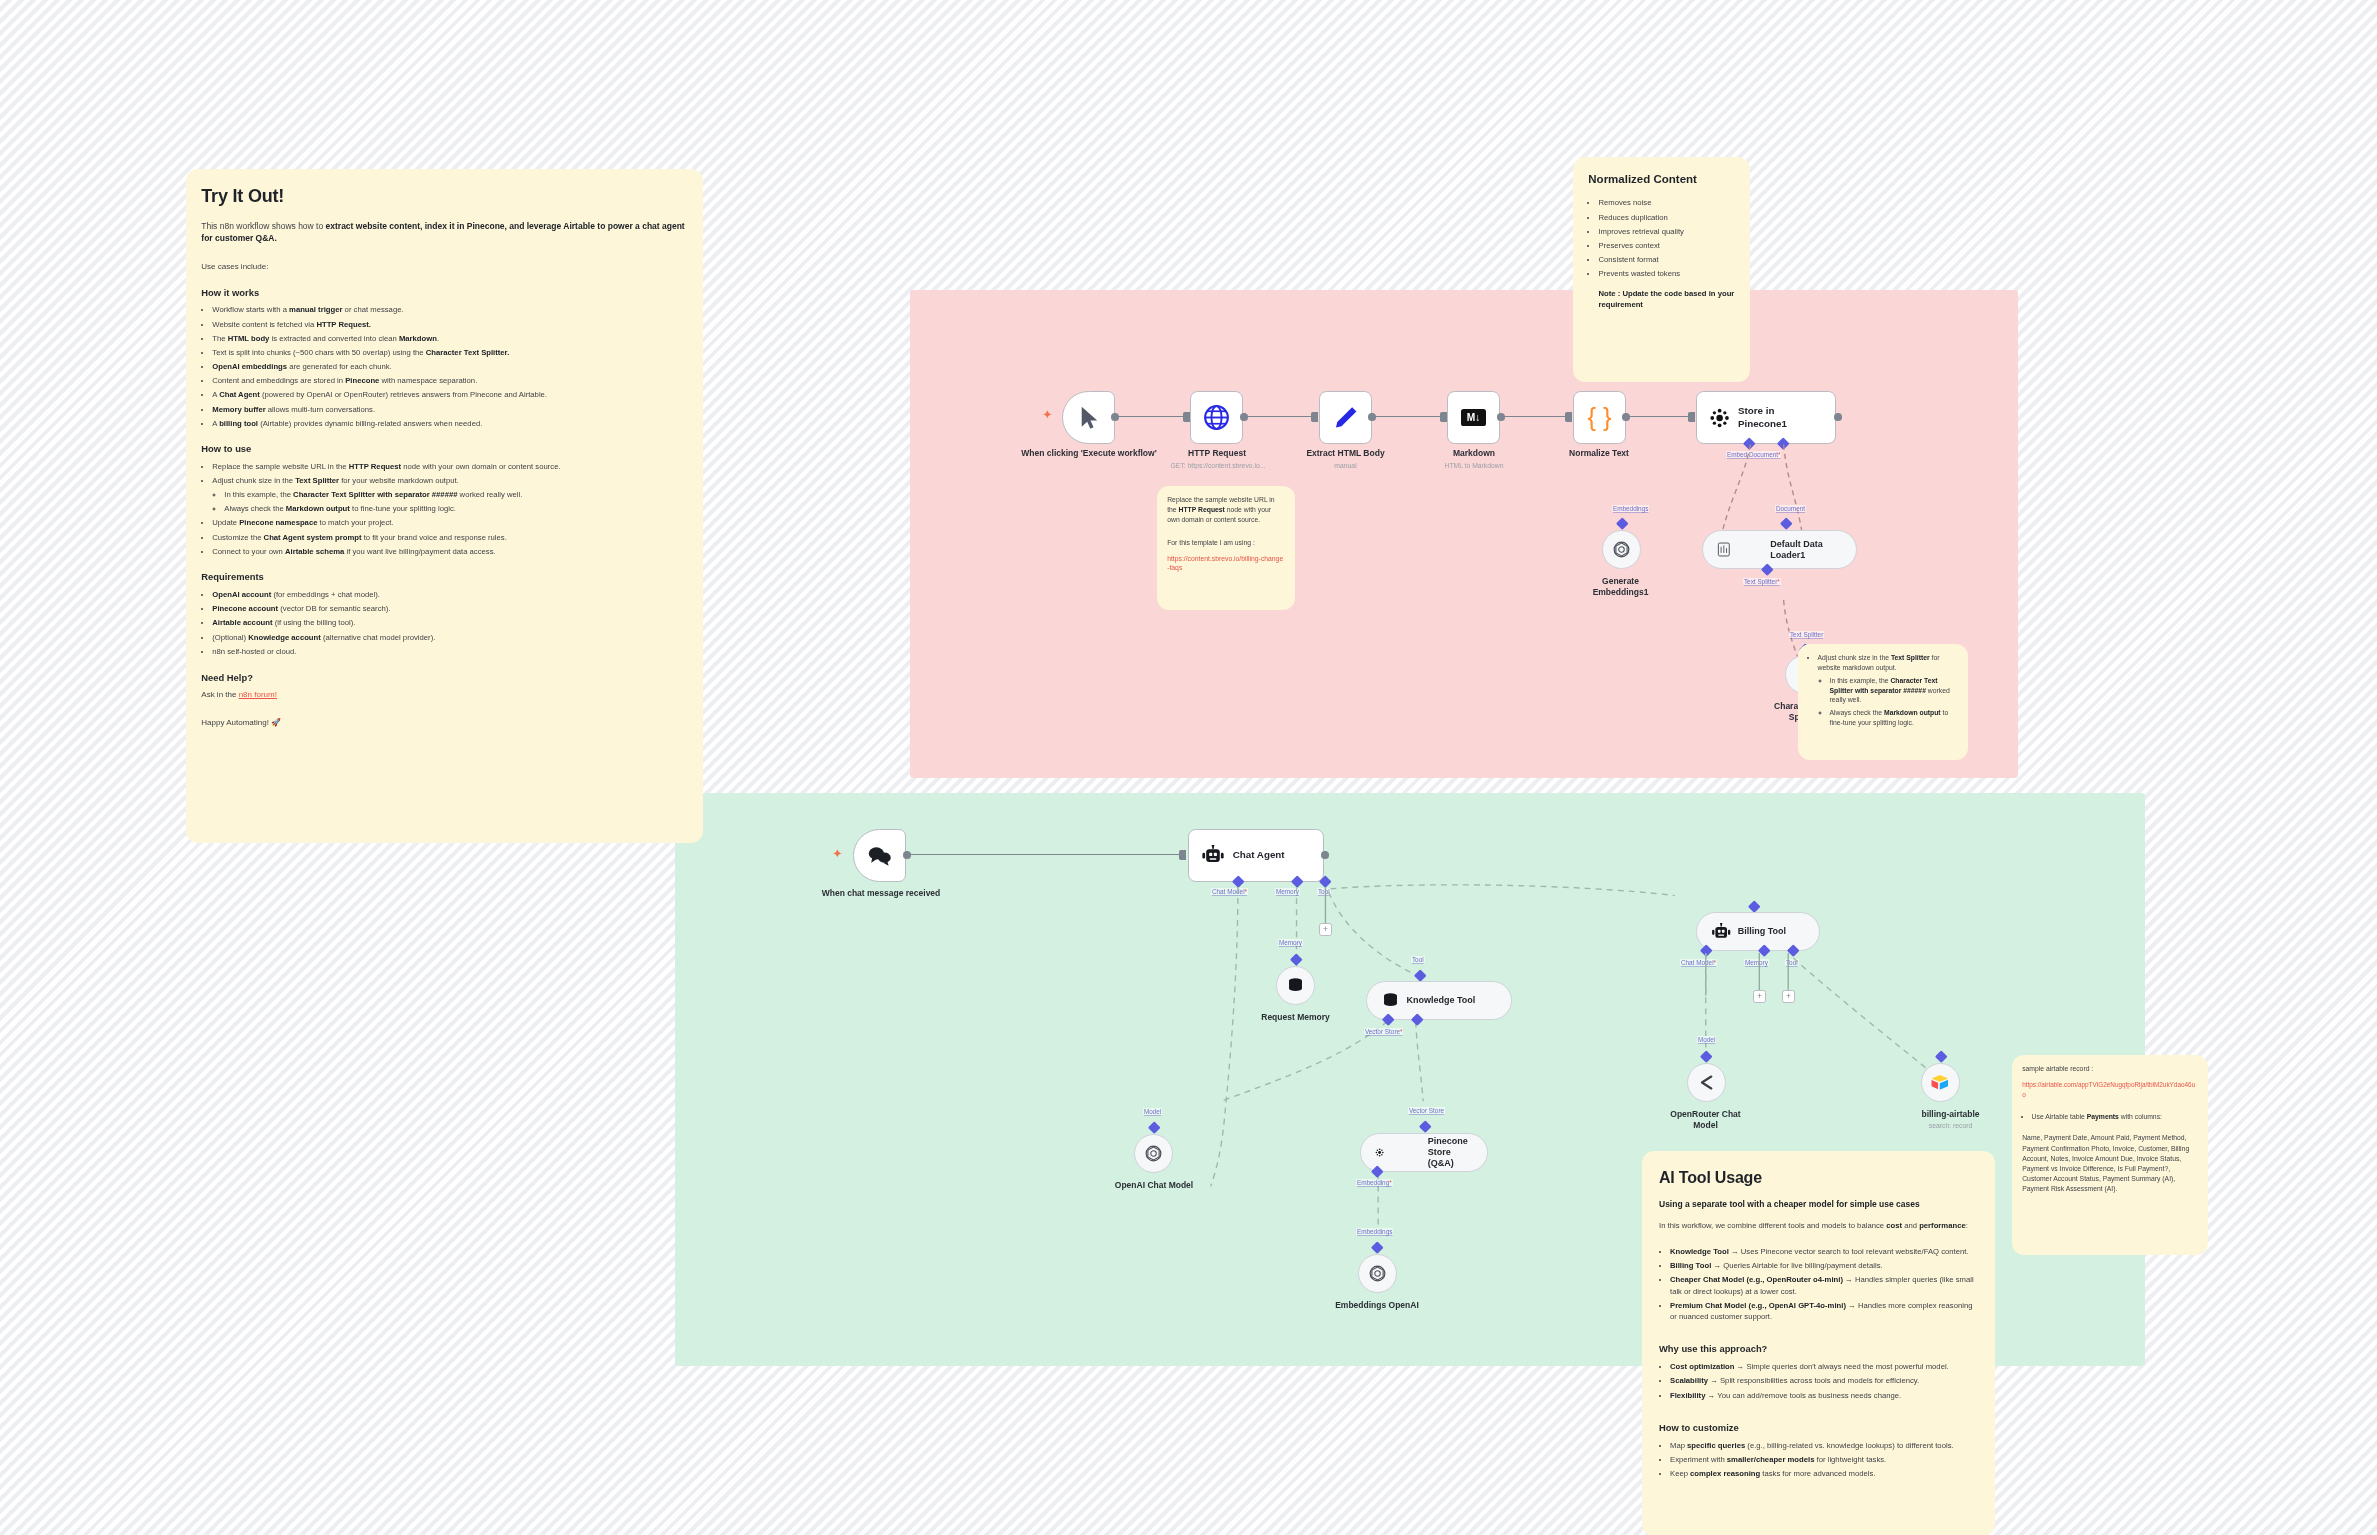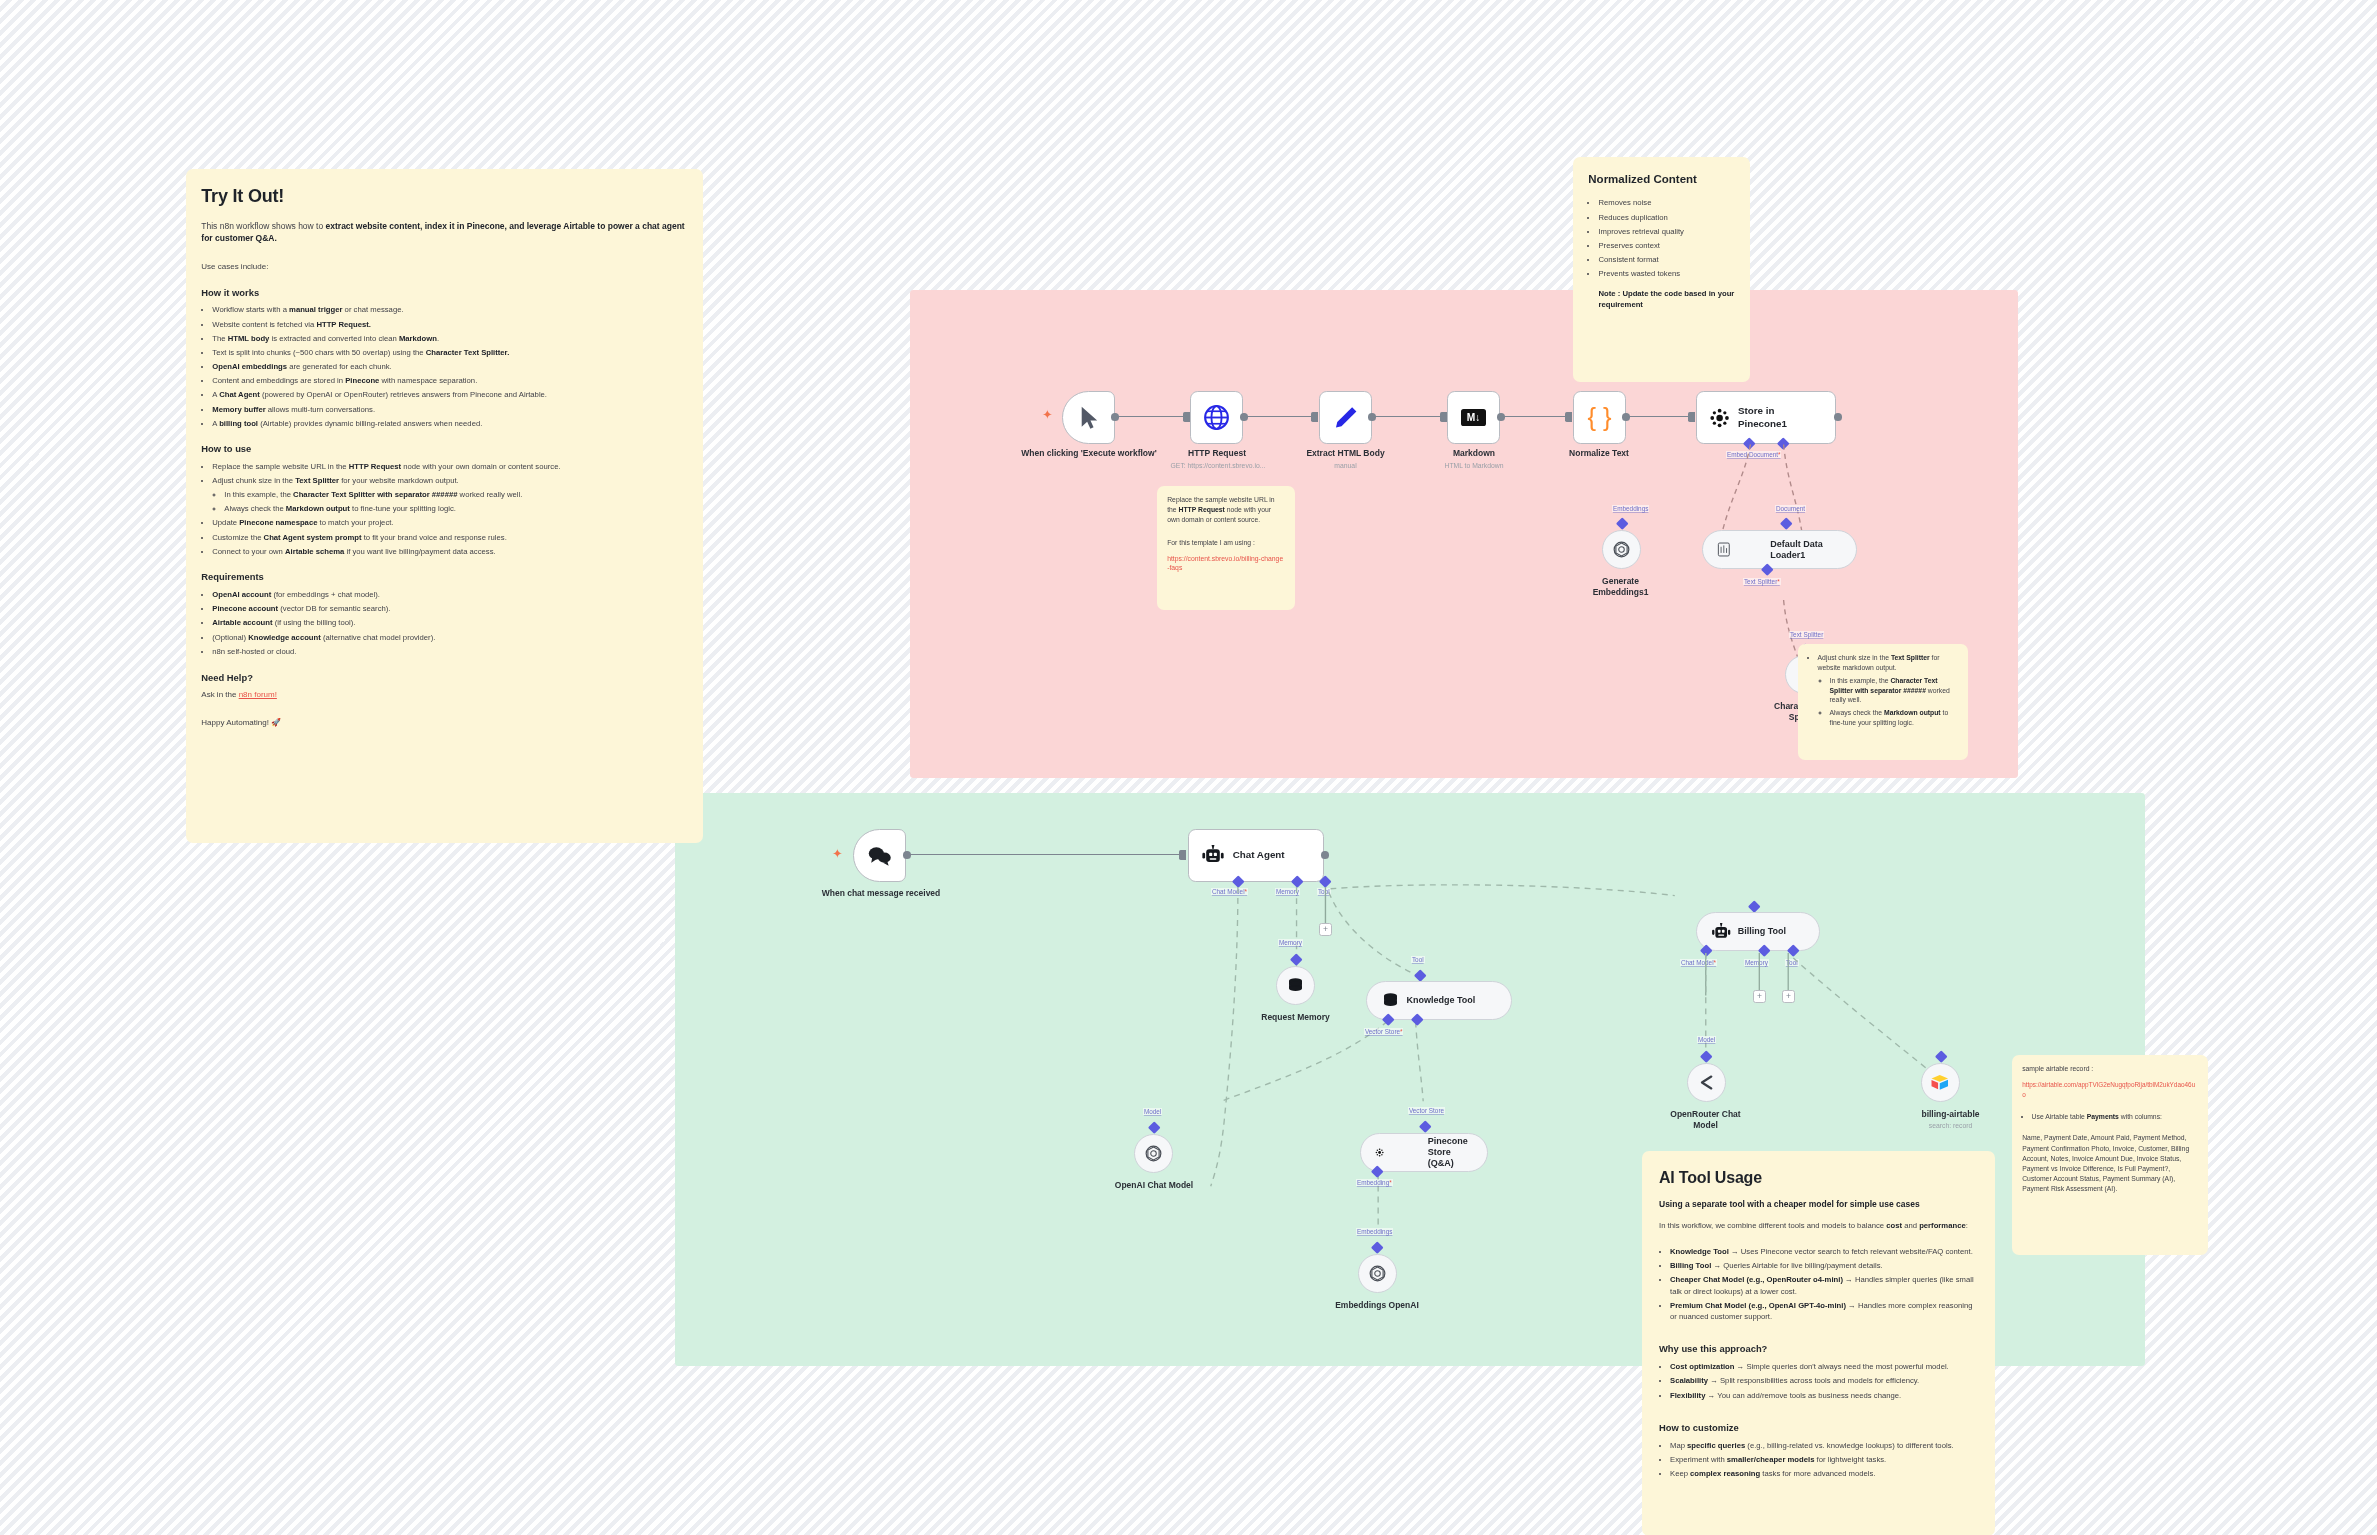--- a/index.html
+++ b/index.html
@@ -24,21 +24,21 @@
     position: absolute;
     border-radius: 3.4px;
   }
   .section-pink   { background: #fbd6d6; }
   .section-green  { background: #d3f0e0; }
 
   
   .sticky {
     position: absolute;
     background: #fdf6d8;
-    border-radius: 7px;
+    border-radius: 12px;
     padding: 13.6px 15.3px;
     color: #3f3f46;
     line-height: 1.45;
     overflow: hidden;
   }
   .sticky h1 {
     font-size: 18px; font-weight: 700; color: #1f2329;
     margin-bottom: 11px; letter-spacing: -0.2px;
   }
   .sticky h2 {
@@ -572,21 +572,21 @@
   </div>
 
   <div class="sticky" style="left:1642px; top:1151px; width:353px; height:385px; padding:15.3px 17px;">
     <h1 style="font-size:16px; margin-bottom:8.5px;">AI Tool Usage</h1>
     <p style="font-size:8.5px; font-weight:700; color:#20232a; margin-bottom:10.2px;">Using a separate tool with a cheaper model for simple use cases</p>
     <p style="font-size:7.7px;">
       <span>In this workflow, we combine different tools and models to balance </span><b>cost</b><span> and </span><b>performance</b><span>:</span>
     </p>
     <div style="height:8.5px;"></div>
     <ul>
-      <li><b>Knowledge Tool</b><span> → Uses Pinecone vector search to fetch relevant website/FAQ content.</span></li>
+      <li><b>Knowledge Tool</b><span> → Uses Pinecone vector search to tool relevant website/FAQ content.</span></li>
       <li><b>Billing Tool</b><span> → Queries Airtable for live billing/payment details.</span></li>
       <li><b>Cheaper Chat Model (e.g., OpenRouter o4-mini)</b><span> → Handles simpler queries (like small talk or direct lookups) at a lower cost.</span></li>
       <li><b>Premium Chat Model (e.g., OpenAI GPT-4o-mini)</b><span> → Handles more complex reasoning or nuanced customer support.</span></li>
     </ul>
     <div style="height:15.3px;"></div>
     <h2 style="margin-top:0;">Why use this approach?</h2>
     <ul>
       <li><b>Cost optimization</b><span> → Simple queries don't always need the most powerful model.</span></li>
       <li><b>Scalability</b><span> → Split responsibilities across tools and models for efficiency.</span></li>
       <li><b>Flexibility</b><span> → You can add/remove tools as business needs change.</span></li>

